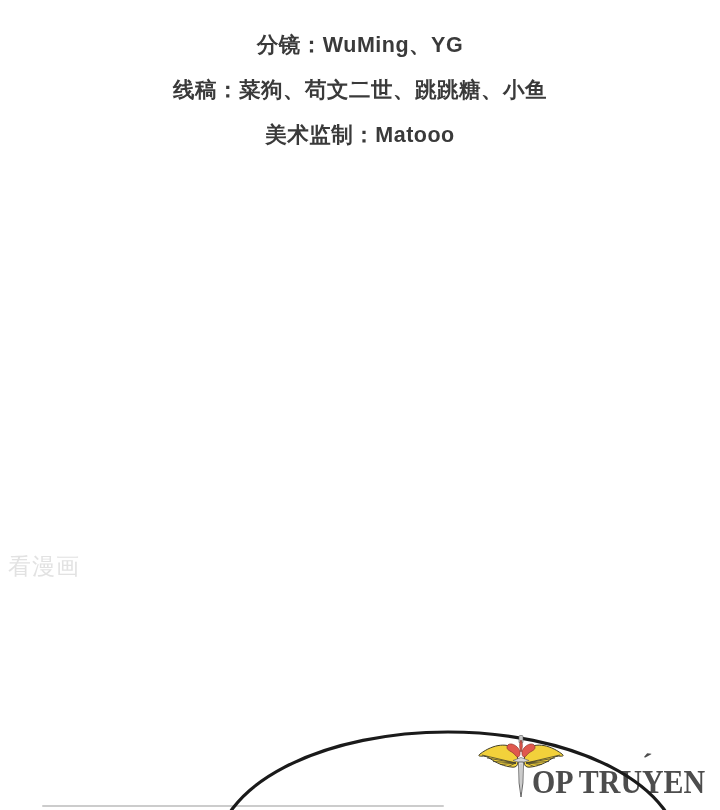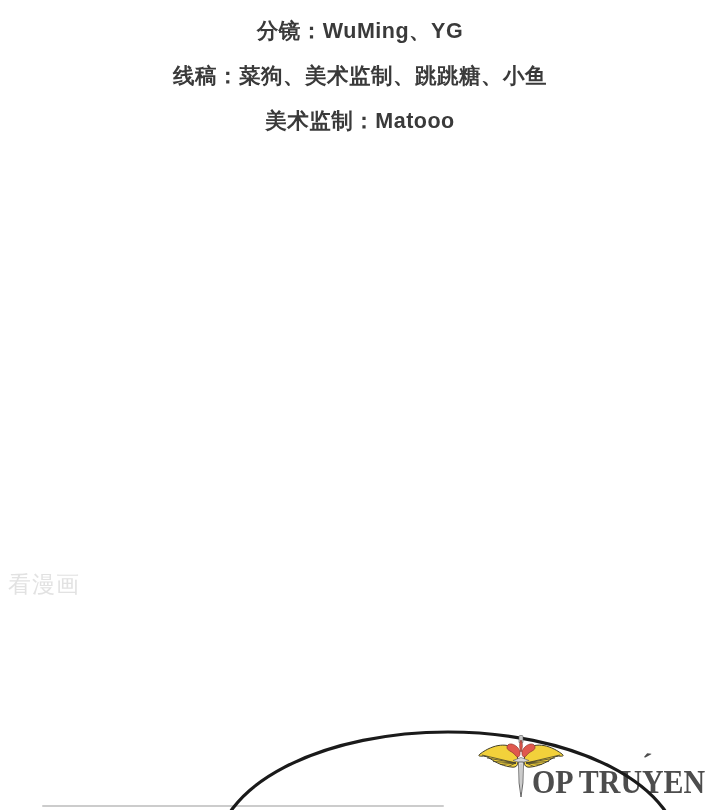--- a/index.html
+++ b/index.html
@@ -6,36 +6,36 @@
   .screen{
     position:relative;
     width:720px;height:810px;
     background:#ffffff;
     overflow:hidden;
     font-family:"Liberation Sans", sans-serif;
   }
   
   .credits{
     position:absolute;
-    left:0;top:9px;width:720px;
+    left:0;top:23px;width:720px;
     text-align:center;
     z-index:1;
   }
   .credit-line{
     line-height:45px;
     font-size:21.5px;
     font-weight:700;
     letter-spacing:0.5px;
     color:#3a3a3a;
     white-space:nowrap;
   }
   
   .watermark{
     position:absolute;
-    left:8px;top:569px;
+    left:8px;top:551px;
     font-size:23px;
     color:#e2e2e2;
     letter-spacing:1px;
     z-index:1;
   }
   
   .panel-edge{
     position:absolute;
     left:42px;top:805px;
     width:402px;height:2px;
@@ -84,21 +84,21 @@
     z-index:3;
   }
 </style>
 </head>
 <body>
 
 <div class="screen">
 
   <div class="credits">
     <div class="credit-line">分镜：WuMing、YG</div>
-    <div class="credit-line">线稿：菜狗、美术监制、跳跳糖、小鱼</div>
+    <div class="credit-line">线稿：菜狗、苟文二世、跳跳糖、小鱼</div>
     <div class="credit-line">美术监制：Matooo</div>
   </div>
 
   <div class="watermark">看漫画</div>
 
   <div class="panel-edge"></div>
 
   <div class="logo-text">OP TRUYEN</div>
   <div class="y-accent">´</div>
 

